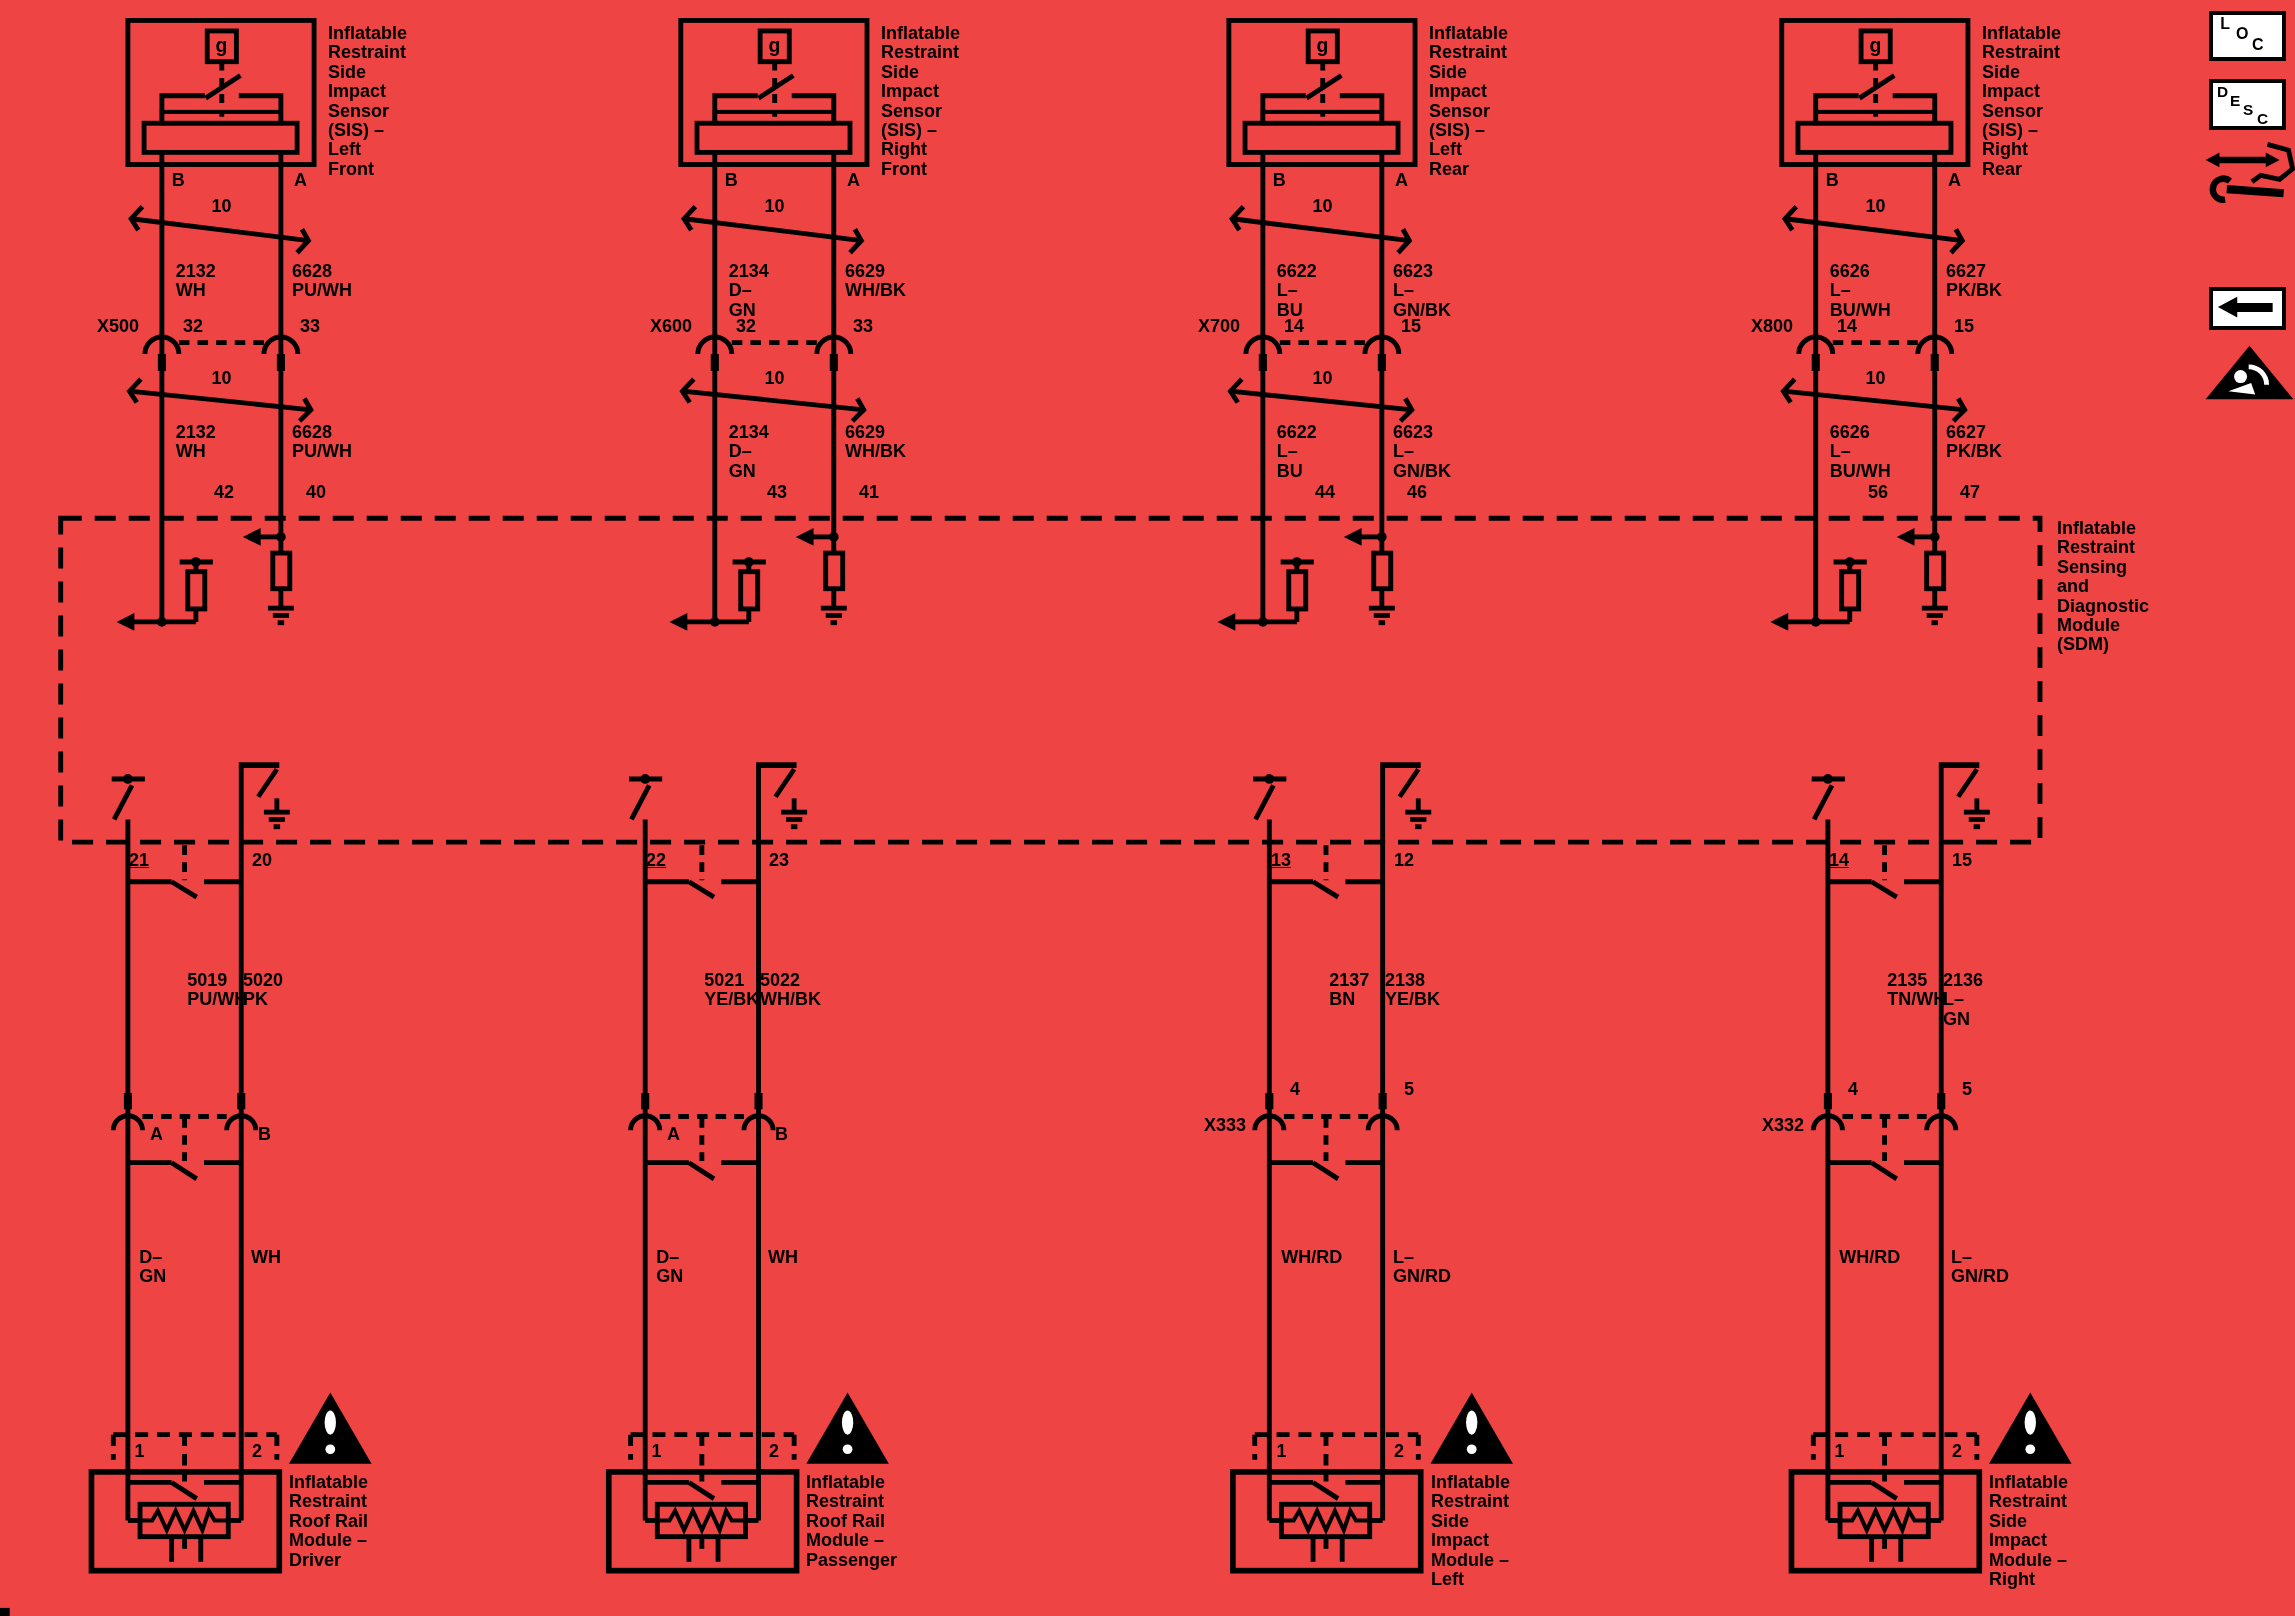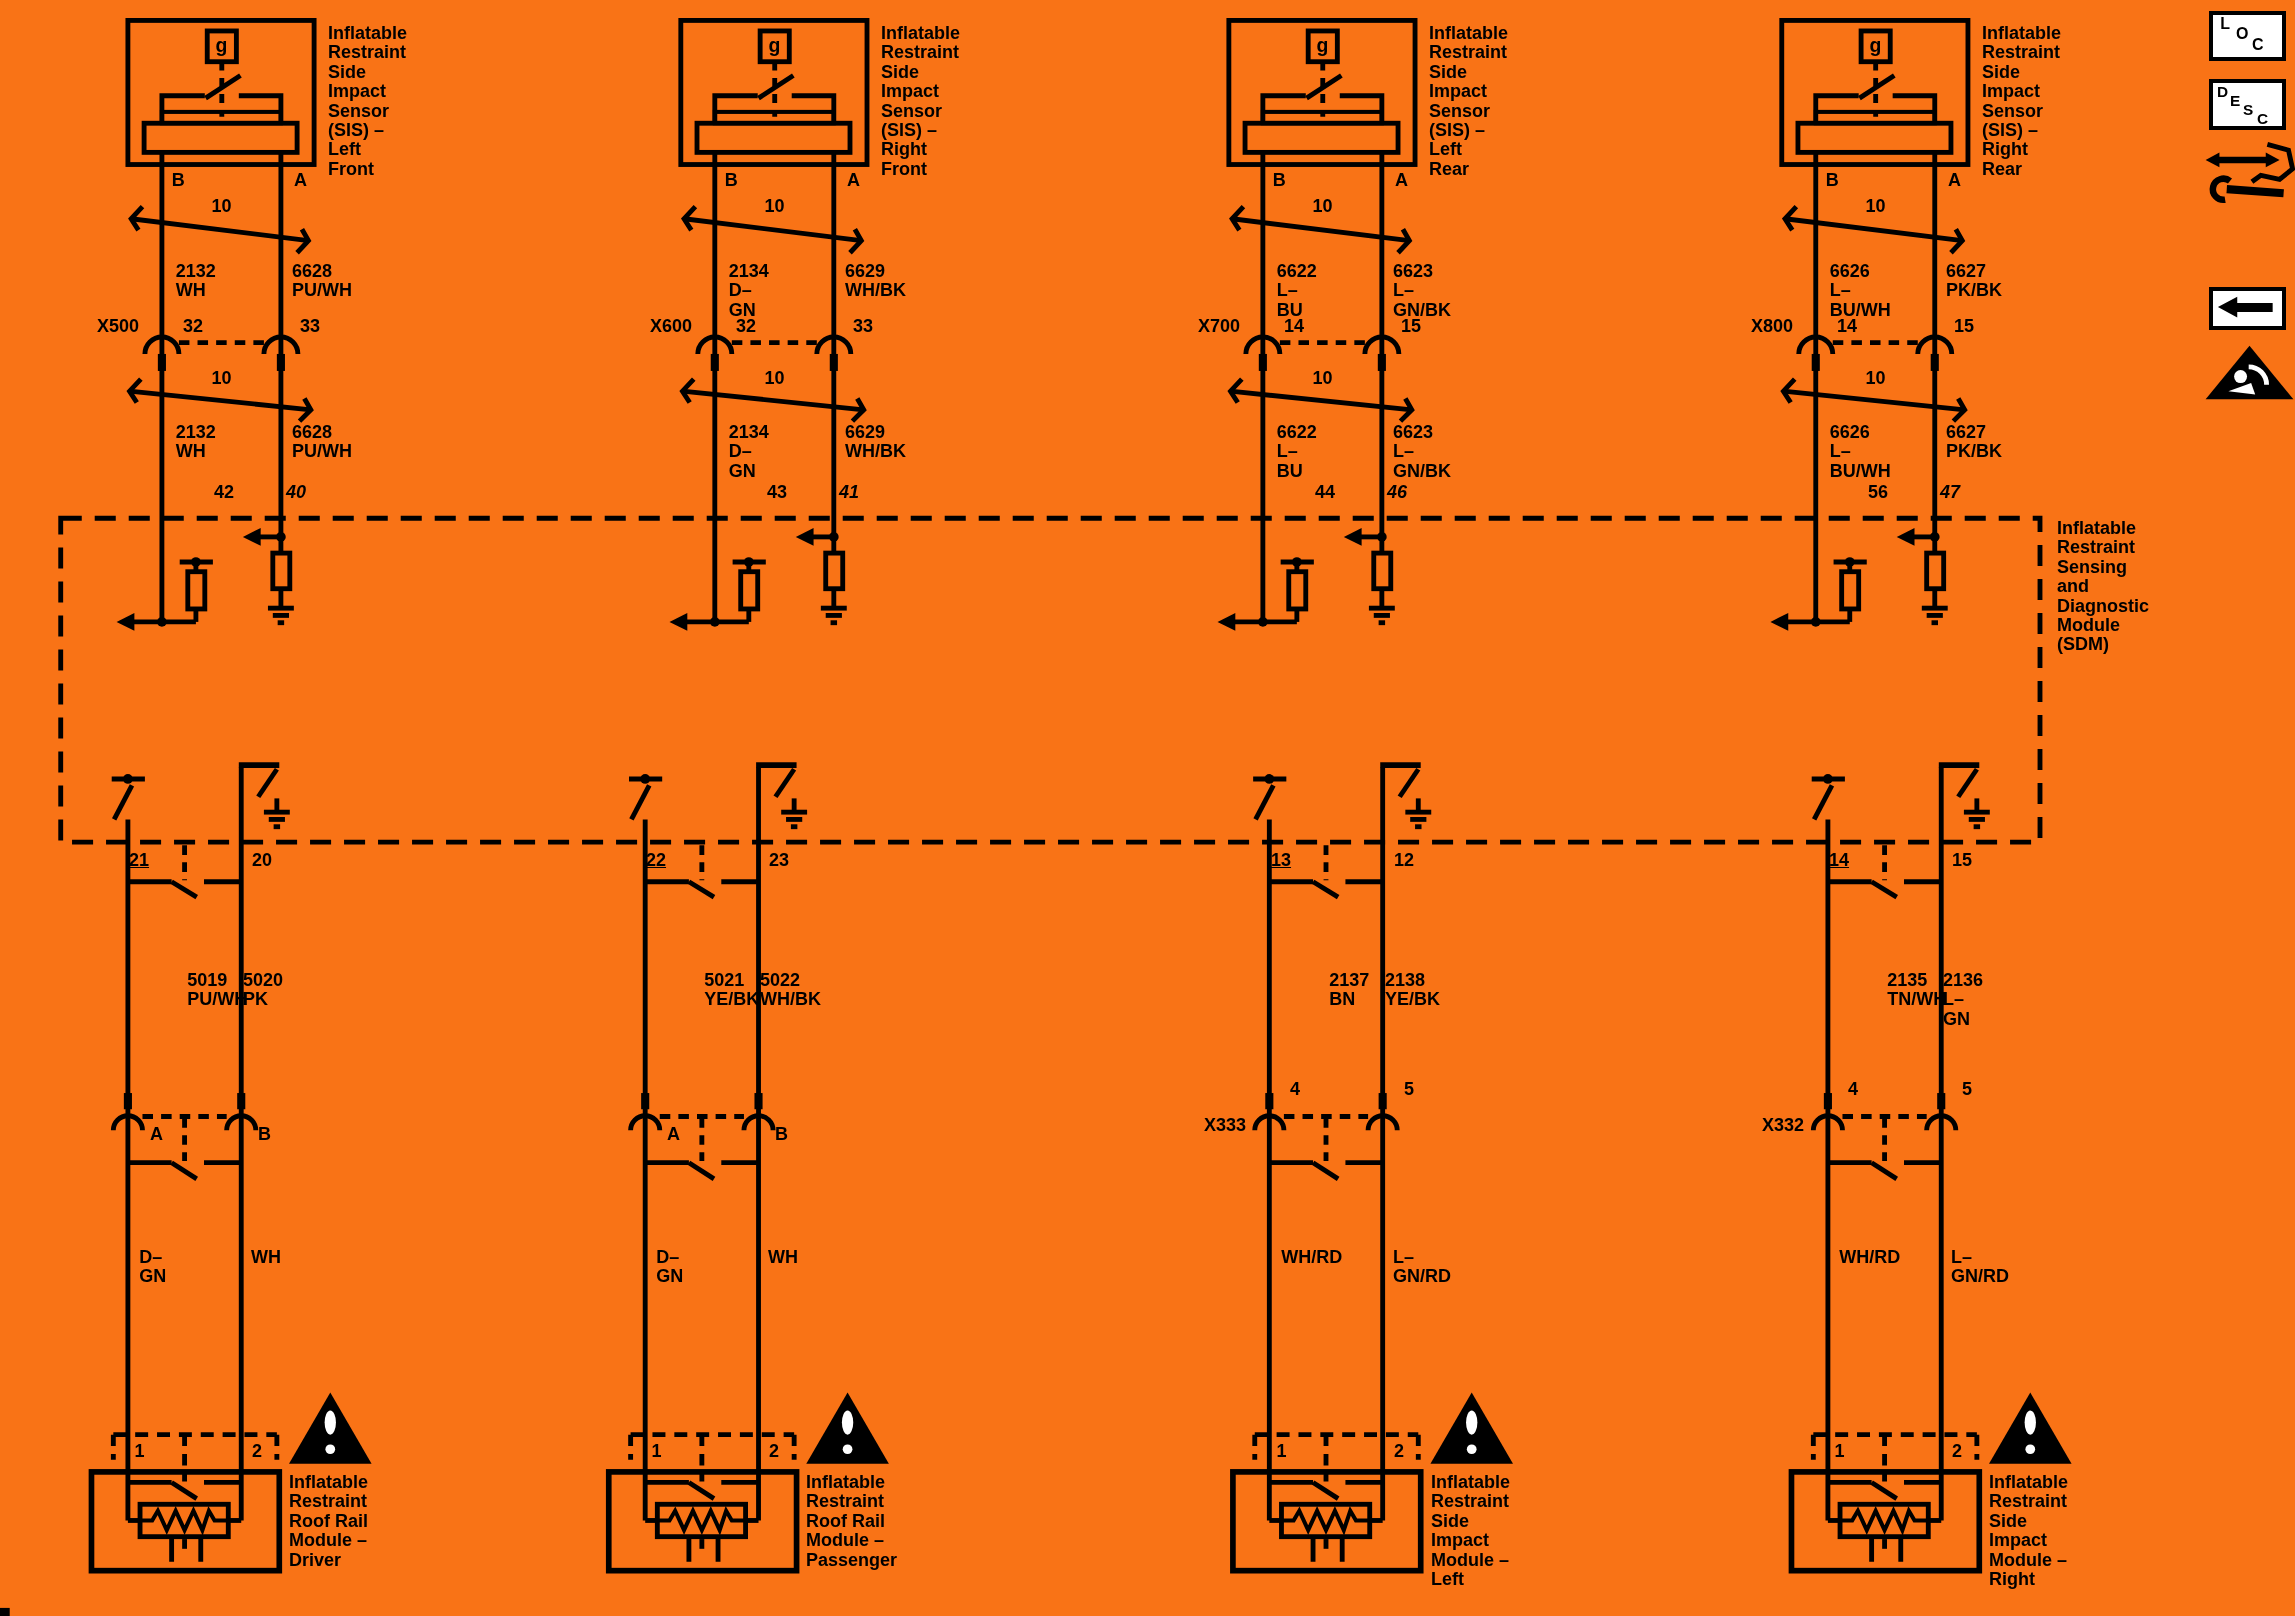--- a/index.html
+++ b/index.html
@@ -1,35 +1,35 @@
 <!DOCTYPE html>
 <html style="font-size:13px"><head>
 <meta charset="utf-8">
 <style>
   html,body{margin:0;padding:0;background:#fff;}
-  #canvas{position:relative;width:2295px;height:1617px;background:#f97316;overflow:hidden;
+  #canvas{position:relative;width:2295px;height:1617px;background:#ef4444;overflow:hidden;
           font-family:"Liberation Sans",sans-serif;color:#000;}
   #art{position:absolute;left:0;top:0;}
   .coltop,.colbot{position:absolute;top:0;width:0;height:0;}
   .lbl{position:absolute;font:bold 18px "Liberation Sans",sans-serif;line-height:19.4px;
        white-space:pre-line;color:#000;}
   .sensor-lbl{left:166px;top:24px;width:138px;}
   .pin-b{left:9.7px;top:171px;}
   .pin-a{left:132px;top:171px;}
   .twist1{left:24px;top:197px;width:71px;text-align:center;}
   .twist2{left:24px;top:369px;width:71px;text-align:center;}
   .wire-u-l{left:13.8px;top:262px;}
   .wire-u-r{left:130px;top:262px;}
   .xconn{left:-146px;top:317px;width:123px;text-align:right;}
   .cpin-l{left:21px;top:317px;}
   .cpin-r{left:138px;top:317px;}
   .wire-m-l{left:13.8px;top:423px;}
   .wire-m-r{left:130px;top:423px;}
   .sdmpin-l{left:12px;top:483px;margin-left:40px;}
-  .sdmpin-r{left:124px;top:483px;font-style:italic;}
+  .sdmpin-r{left:144px;top:483px;}
   .outpin-l{left:1px;top:851px;text-decoration:underline;}
   .outpin-r{left:124px;top:851px;}
   .wire-b-l{left:11.3px;top:971px;margin-left:48px;}
   .wire-b-r{left:115px;top:971px;}
   .xconn2{left:-150px;top:1080px;width:126px;text-align:right;margin-top:36px;}
   .lowpin-left-ab{left:22px;top:1125px;}
   .lowpin-right-ab{left:130px;top:1125px;}
   .lowpin-left-num{left:20px;top:1080px;}
   .lowpin-right-num{left:134px;top:1080px;}
   .color-l{left:11.3px;top:1248px;}

